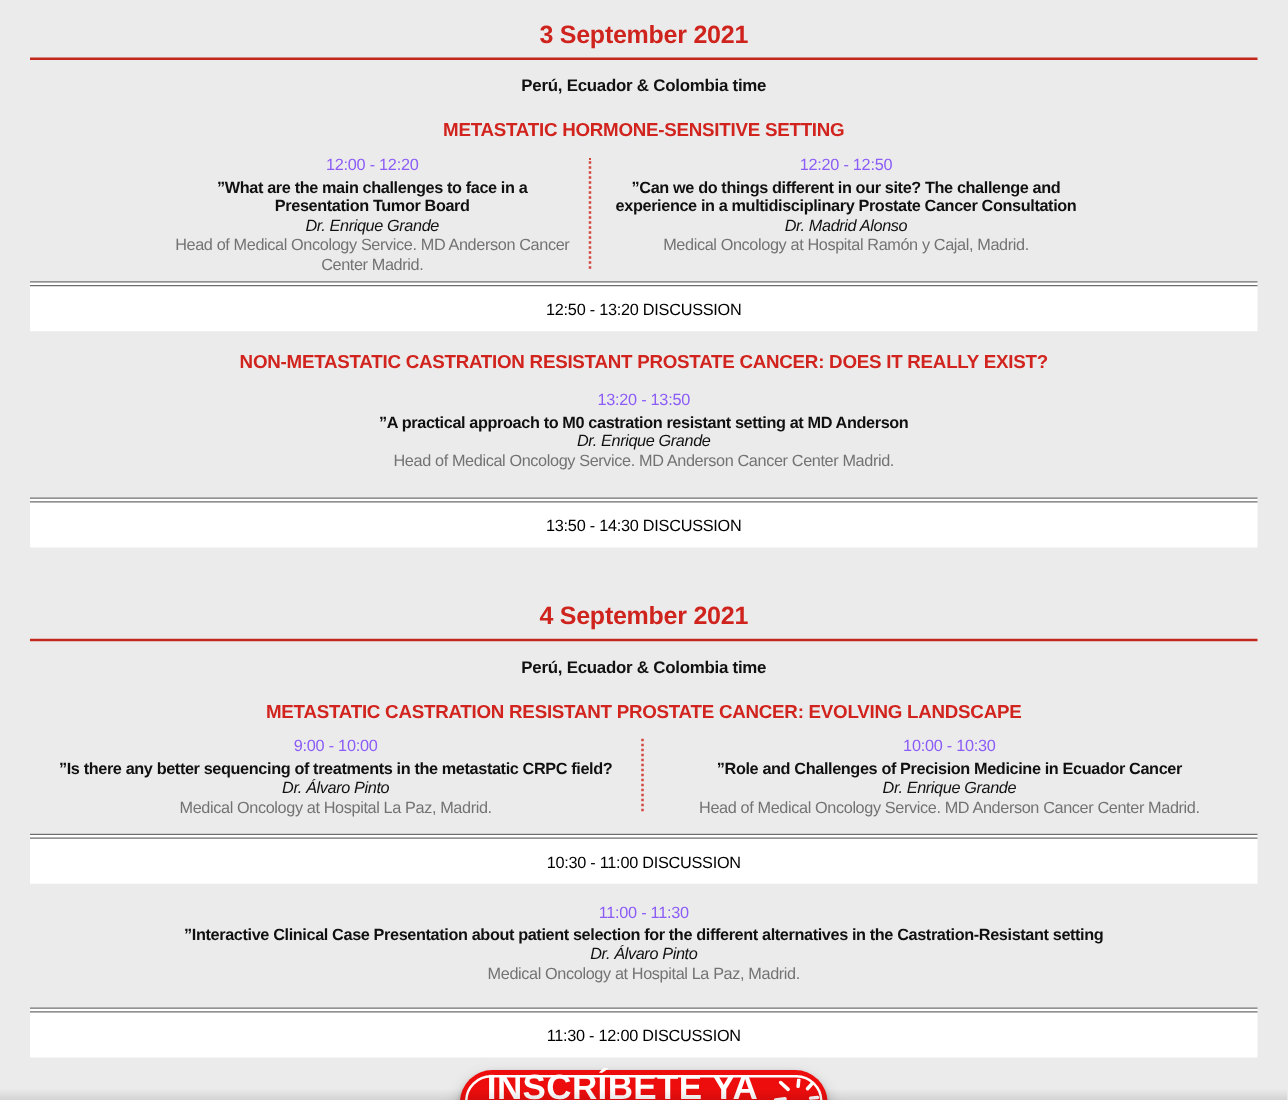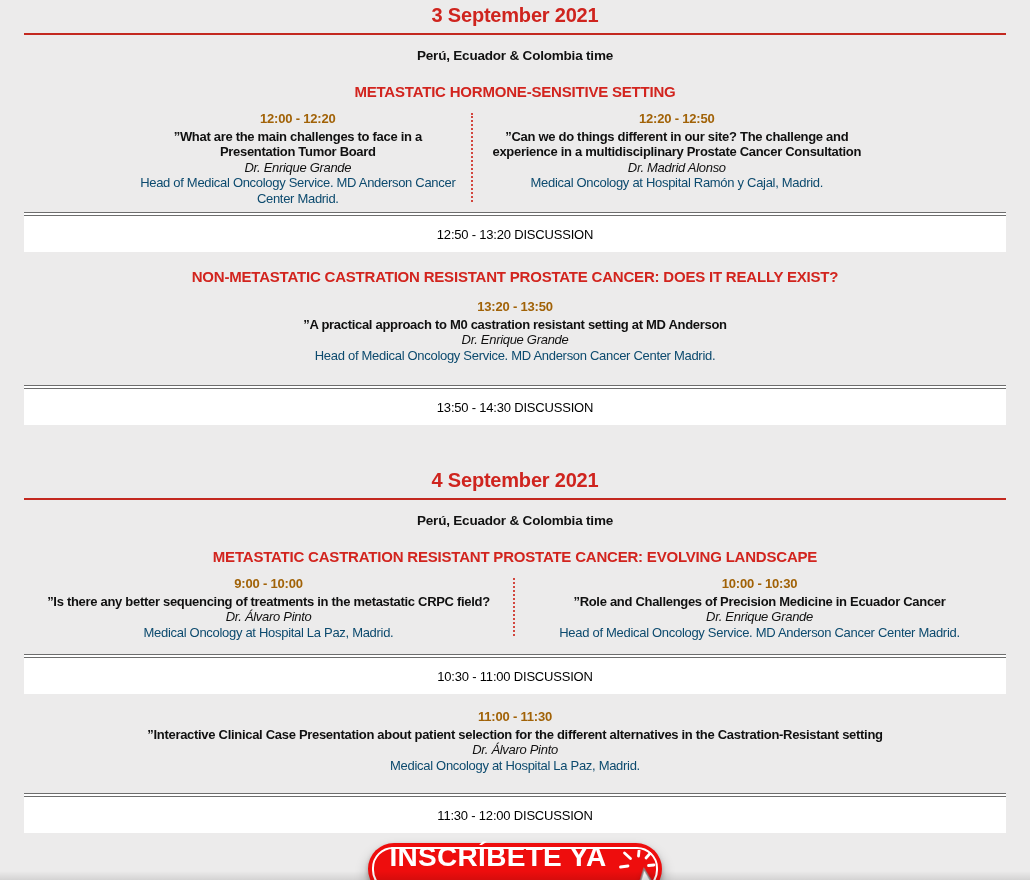--- a/index.html
+++ b/index.html
@@ -3,38 +3,38 @@
 <meta charset="utf-8">
 <style>
   * { box-sizing: border-box; margin: 0; padding: 0; }
   html,body { background:#ECEBEB; }
   body { font-family:"Liberation Sans","DejaVu Sans",sans-serif; }
   .page { position:relative; width:1030px; height:880px; background:#ECEBEB; overflow:hidden; color:#111; }
   .page::after { content:""; position:absolute; left:0; right:0; bottom:0; height:9px;
                  background:linear-gradient(180deg, rgba(0,0,0,0) 0%, rgba(0,0,0,0.10) 100%); pointer-events:none; }
   .content { padding:0 24px; }
 
-  .day-title { color:#CF241E; font-size:20px; line-height:22px; font-weight:bold; text-align:center; padding-top:4px; letter-spacing:-0.2px; }
+  .day-title { color:#CF241E; font-size:20px; line-height:22px; font-weight:bold; text-align:center; padding-top:17px; letter-spacing:-0.2px; }
   .day-title.second { padding-top:44px; }
   .red-rule { border:none; border-top:2px solid #C3281F; margin-top:7px; }
   .tz { text-align:center; font-weight:bold; font-size:13.5px; margin-top:13px; color:#111; letter-spacing:-0.2px; }
   .section-heading { text-align:center; color:#D2241E; font-weight:bold; font-size:15px; line-height:17px; margin-top:20px; letter-spacing:-0.2px; }
 
   .sessions { position:relative; display:grid; margin-top:11px; }
   .grid-d1 { grid-template-columns:45.5% 54.5%; }
   .grid-d2 { grid-template-columns:49.8% 50.2%; }
   .v-divider { position:absolute; top:2px; bottom:4px; border-left:2px dotted #D2463E; }
   .grid-d1 .v-divider { left:45.5%; }
   .grid-d2 .v-divider { left:49.8%; }
 
   .s-block { font-size:13px; line-height:15.5px; letter-spacing:-0.3px; text-align:center; }
-  .time { font-size:13px; font-weight:bold; color:#a16207; padding-bottom:2px; letter-spacing:-0.2px; }
+  .time { font-size:13px; font-weight:normal; color:#8b5cf6; padding-bottom:2px; letter-spacing:-0.2px; }
   .s-title { font-weight:bold; color:#101010; }
   .speaker { font-style:italic; }
-  .affil { color:#0c4a6e; }
+  .affil { color:#737373; }
 
   .d1-left  { max-width:320px; margin-left:auto; margin-right:13px; }
   .d1-right { max-width:400px; margin-left:6px;  margin-right:auto; }
   .d2-left  { max-width:470px; margin:0 auto; }
   .d2-right { max-width:440px; margin:0 auto; }
   .single   { max-width:900px; margin:0 auto; }
   .mt14 { margin-top:14px; } .mt15 { margin-top:15px; } .mt16 { margin-top:16px; }
 
   .discussion { background:#FFFFFF; border-top:4px double #6D6D6D; height:40px;
                 display:flex; align-items:center; justify-content:center;

